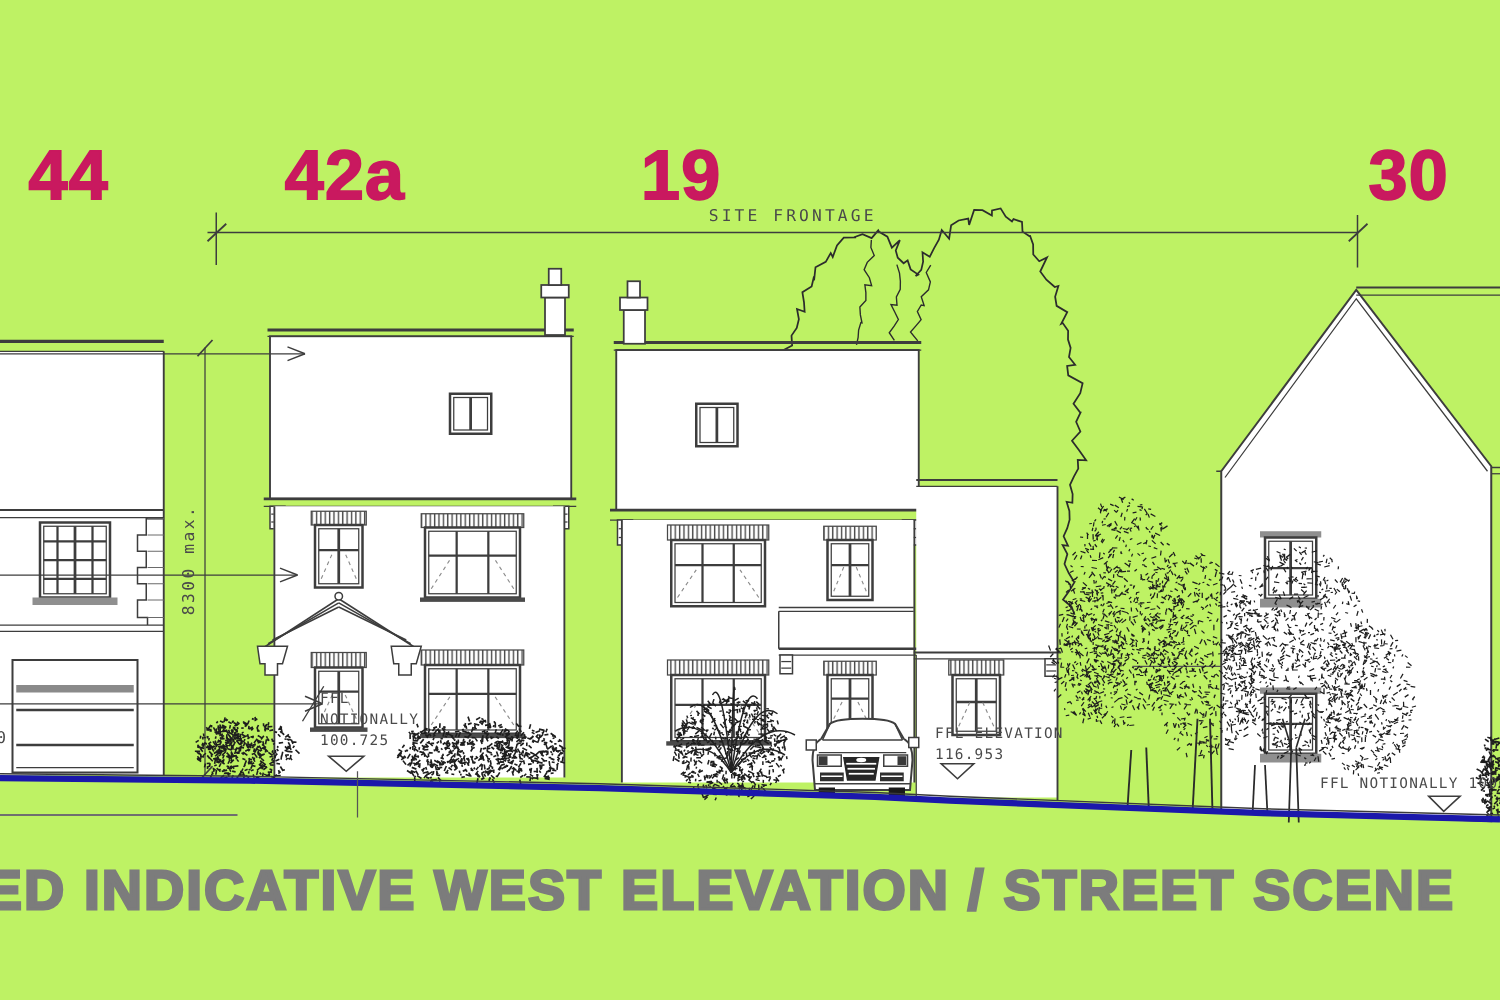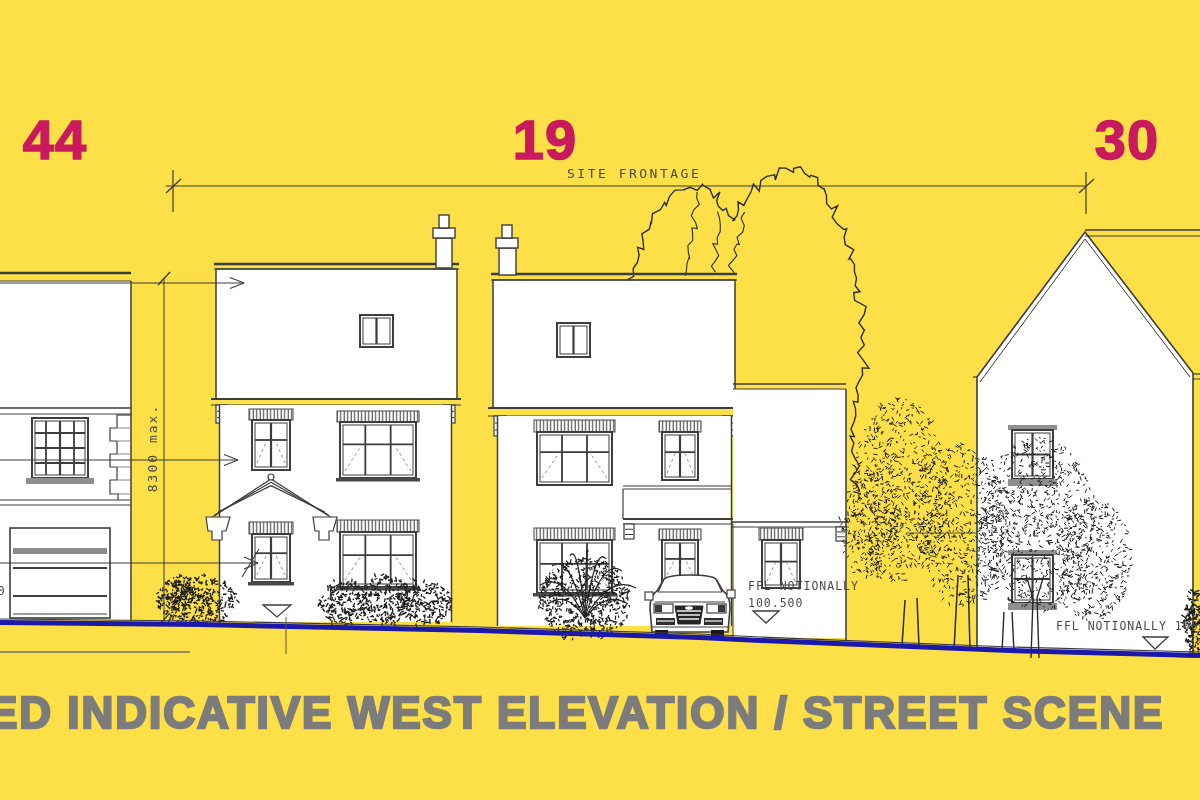--- a/index.html
+++ b/index.html
@@ -1,16 +1,16 @@
 <!DOCTYPE html>
 <html><head>
 <meta charset="utf-8">
 <style>
   html,body{margin:0;padding:0;background:#fff}
-  .stage{position:relative;width:1200px;height:800px;background:#fde047;overflow:hidden;
+  .stage{position:relative;width:1200px;height:800px;background:#bef264;overflow:hidden;
          font-family:"DejaVu Sans Mono","Liberation Mono",monospace}
   svg.drawing{position:absolute;left:0;top:0}
   .label{position:absolute;white-space:nowrap}
   .cad{color:#4a4a4a;font-size:11.5px;letter-spacing:1px;line-height:17px}
   .cad-mid{color:#4a4a4a;font-size:13px;letter-spacing:2.5px}
   .num{font-family:"Liberation Sans","DejaVu Sans",sans-serif;font-weight:bold;font-size:56px;
        line-height:1;transform:translateX(-50%);letter-spacing:1px;-webkit-text-stroke:1.5px currentColor}
   .vdim{transform:translate(-50%,-50%) rotate(-90deg);font-size:13px;letter-spacing:2px;color:#4a4a4a}
   .page-title{font-family:"Liberation Sans","DejaVu Sans",sans-serif;font-weight:bold;font-size:44px;
        letter-spacing:2px;-webkit-text-stroke:2.5px currentColor;line-height:1}
@@ -311,29 +311,35 @@
         <line x1="286" y1="617" x2="286" y2="654" stroke="#555" stroke-width="1"></line>
       </g>
     <g id="g-levels">
         <polygon points="263,605 291,605 277,617" fill="#fff" stroke="#3d3d3d" stroke-width="1.3"></polygon>
         <polygon points="753,611 779,611 766,623" fill="#fff" stroke="#3d3d3d" stroke-width="1.3"></polygon>
         <polygon points="1143,637 1168,637 1155,649" fill="#fff" stroke="#3d3d3d" stroke-width="1.3"></polygon>
       </g>
   </svg>
 
   <div class="label num" style="left: 55px; top: 112px; color: rgb(201, 25, 95);">44</div>
+  <div class="label num" style="left: 276px; top: 112px; color: rgb(201, 25, 95);">42a</div>
   <div class="label num" style="left: 545px; top: 112px; color: rgb(201, 25, 95);">19</div>
   <div class="label num" style="left: 1127px; top: 112px; color: rgb(201, 25, 95);">30</div>
 
   <div class="label cad-mid" style="left:567px;top:166px">SITE FRONTAGE</div>
   <div class="label vdim" style="left:152px;top:448px">8300 max.</div>
 
+  <div class="label cad" style="left:256px;top:550px">
+    <div>FFL</div>
+    <div>NOTIONALLY</div>
+    <div>100.725</div>
+  </div>
   <div class="label cad" style="left:748px;top:578px">
-    <div>FFL NOTIONALLY</div>
-    <div>100.500</div>
+    <div>FFL ELEVATION</div>
+    <div>116.953</div>
   </div>
   <div class="label cad" style="left:1056px;top:618px">
     <div>FFL NOTIONALLY 100.000</div>
   </div>
 
   <div class="label frag" style="left:-3px;top:583px">0</div>
 
   <div class="label page-title" style="left: -12px; top: 691px; color: rgb(124, 124, 124);">ED INDICATIVE WEST ELEVATION / STREET SCENE</div>
 </div>
 

